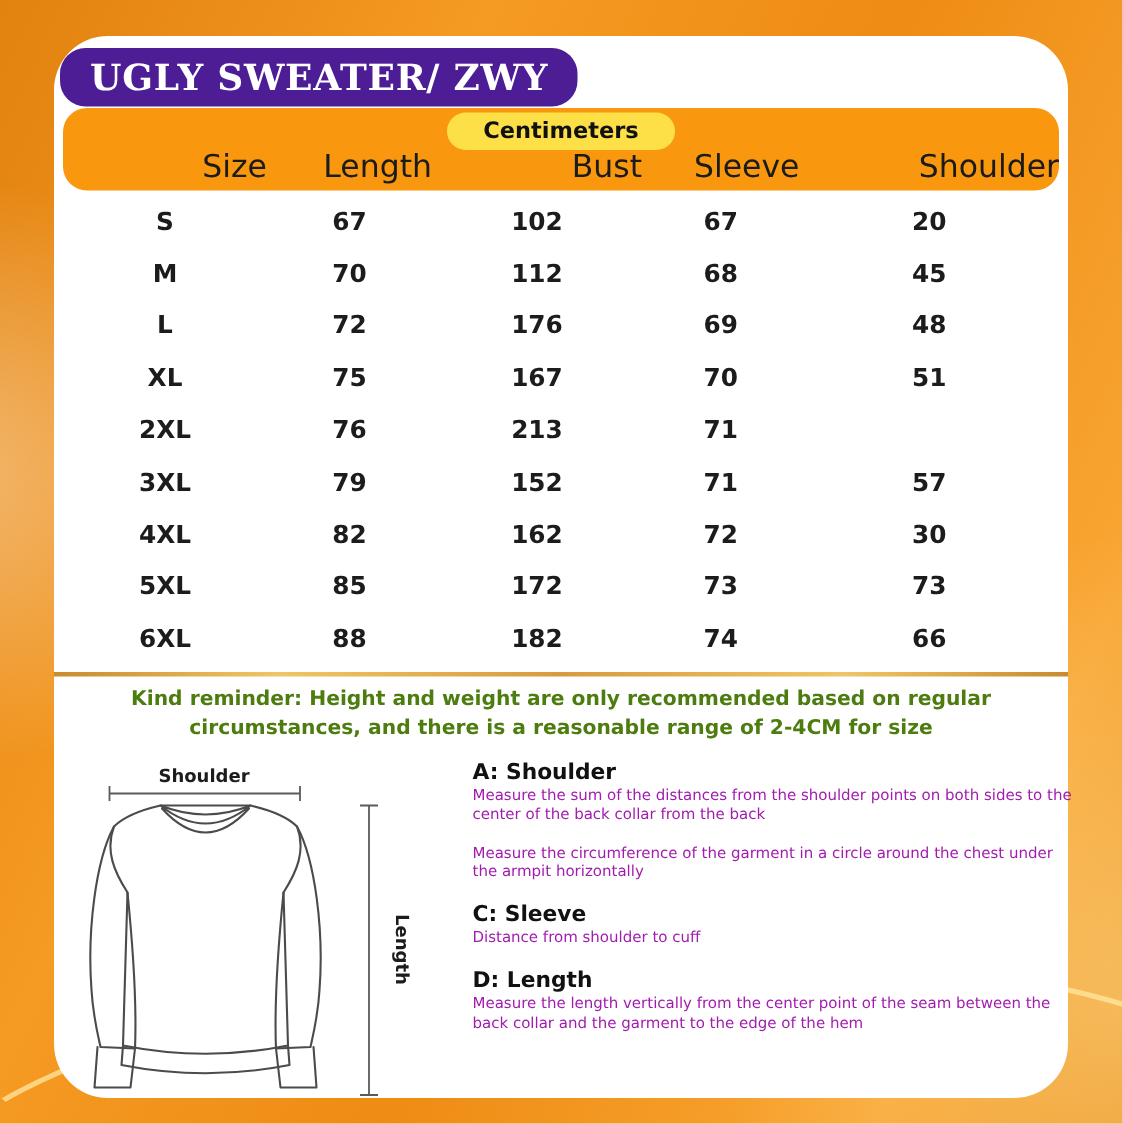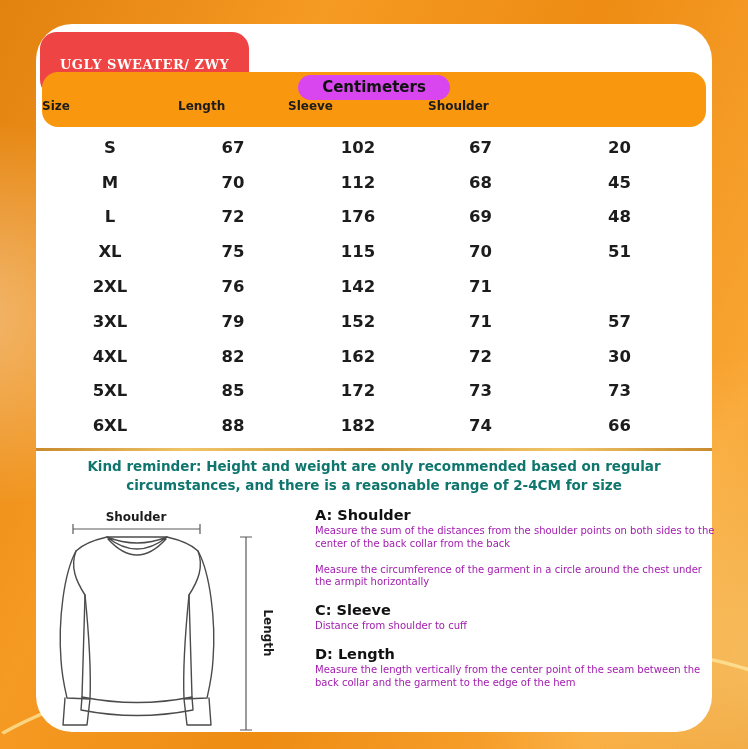--- a/index.html
+++ b/index.html
@@ -23,46 +23,46 @@
     transform:rotate(118deg);}
   .swoosh-bottom{left:-60px;top:640px;width:900px;height:260px;
     border:4px solid transparent;border-top-color:rgba(255,232,160,0.75);
     transform:rotate(-4deg);}
   .card{
     position:absolute;left:36px;top:24px;width:676px;height:708px;
     background:#ffffff;border-radius:36px;z-index:2;
   }
   .badge{
     position:absolute;left:4px;top:8px;height:33px;line-height:33px;
-    background:#ef4444;color:#ffffff;border-radius:17px;padding:16px 20px;
+    background:#4c1d95;color:#ffffff;border-radius:17px;padding:3px 20px;
     font-family:"DejaVu Serif","Liberation Serif",serif;
-    font-weight:bold;font-size:13px;letter-spacing:0.5px;
+    font-weight:bold;font-size:24px;letter-spacing:0.5px;
   }
   .band{
     position:absolute;left:6px;top:48px;width:664px;height:55px;
     background:#f9980f;border-radius:16px;
   }
   .cm-pill{
     position:absolute;left:256px;top:3px;width:152px;height:25px;line-height:25px;
-    background:#d946ef;border-radius:13px;text-align:center;
+    background:#fde047;border-radius:13px;text-align:center;
     font-weight:bold;font-size:15px;color:#111111;
   }
   .grid5{display:grid;grid-template-columns:136px 110px 140px 105px 173px;width:664px;}
   .head-row{position:absolute;left:0;top:27px;}
-  .head-row .hcell{text-align:left;font-weight:bold;font-size:12px;color:#1b1b1b;}
+  .head-row .hcell{text-align:right;font-weight:normal;font-size:21px;color:#1b1b1b;}
   .rows{position:absolute;left:6px;top:106px;}
   .trow{height:34.8px;align-items:center;}
   .trow .cell{text-align:center;font-weight:bold;font-size:16.5px;color:#1c1c1c;}
   .divider{
     position:absolute;left:0;top:424px;width:676px;height:3px;
     background:linear-gradient(90deg,#c98a2e,#f0c468 22%,#d99a3e 50%,#f0c468 78%,#c98a2e);
   }
   .reminder{
     position:absolute;left:8px;top:433px;width:660px;text-align:center;
-    font-weight:bold;font-size:13.5px;line-height:1.4;color:#0f766e;
+    font-weight:bold;font-size:13.5px;line-height:1.4;color:#4d7c0f;
   }
   .diagram{position:absolute;left:14px;top:481px;}
   .guide{position:absolute;left:279px;top:483px;width:400px;}
   .guide-item{margin-bottom:13px;}
   .guide-title{font-weight:bold;font-size:14.5px;color:#111111;margin-bottom:2px;}
   .guide-desc{font-size:10px;line-height:1.28;color:#a21caf;}
   .sketch{stroke:#4b4b4b;stroke-width:1.4;fill:none;stroke-linejoin:round;stroke-linecap:round;}
   .torso{fill:#ffffff;}
   .measure{stroke:#5a5a5a;stroke-width:1.2;fill:none;}
   .svg-label{font-family:"DejaVu Sans",sans-serif;font-size:12px;font-weight:bold;fill:#1c1c1c;}
@@ -80,20 +80,21 @@
 
     <div class="badge">
       <span>UGLY SWEATER/ ZWY</span>
     </div>
 
     <div class="band">
       <div class="cm-pill">Centimeters</div>
       <div class="grid5 head-row">
         <div class="hcell">Size</div>
         <div class="hcell">Length</div>
+        <div class="hcell">Bust</div>
         <div class="hcell">Sleeve</div>
         <div class="hcell">Shoulder</div>
       </div>
     </div>
 
     <div class="rows">
       <div class="grid5 trow">
         <div class="cell">S</div>
         <div class="cell">67</div>
         <div class="cell">102</div>
@@ -110,28 +111,28 @@
       <div class="grid5 trow">
         <div class="cell">L</div>
         <div class="cell">72</div>
         <div class="cell">176</div>
         <div class="cell">69</div>
         <div class="cell">48</div>
       </div>
       <div class="grid5 trow">
         <div class="cell">XL</div>
         <div class="cell">75</div>
-        <div class="cell">115</div>
+        <div class="cell">167</div>
         <div class="cell">70</div>
         <div class="cell">51</div>
       </div>
       <div class="grid5 trow">
         <div class="cell">2XL</div>
         <div class="cell">76</div>
-        <div class="cell">142</div>
+        <div class="cell">213</div>
         <div class="cell">71</div>
       </div>
       <div class="grid5 trow">
         <div class="cell">3XL</div>
         <div class="cell">79</div>
         <div class="cell">152</div>
         <div class="cell">71</div>
         <div class="cell">57</div>
       </div>
       <div class="grid5 trow">

